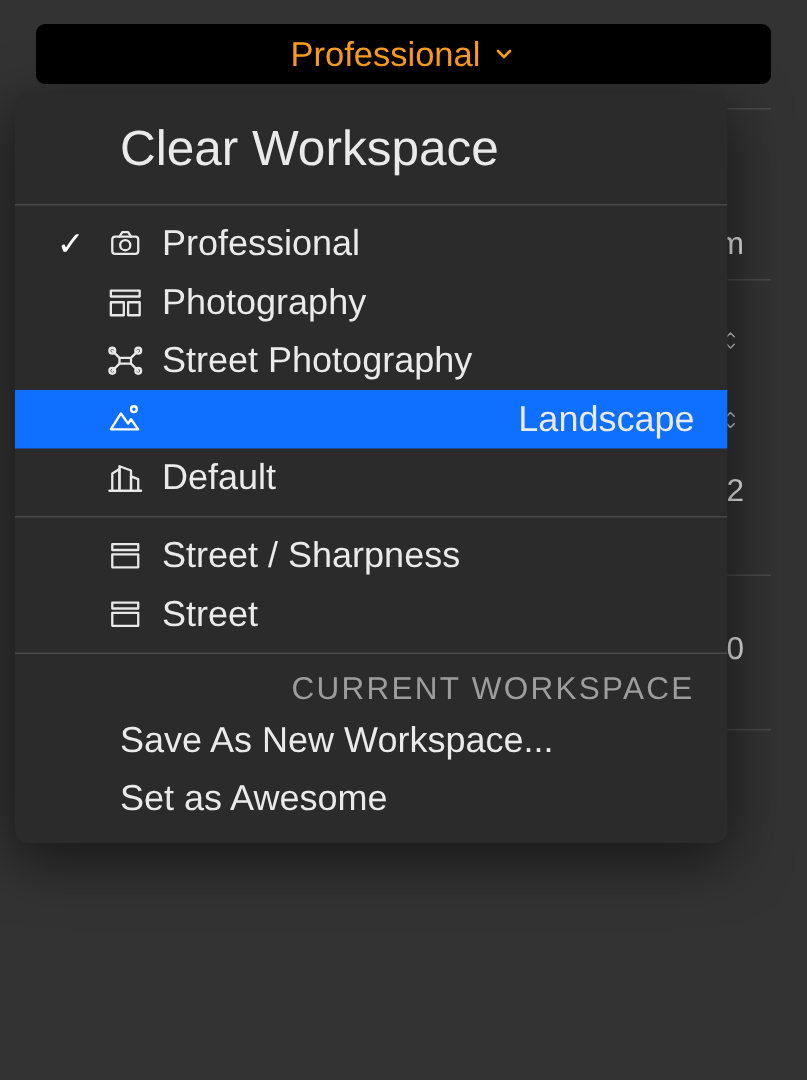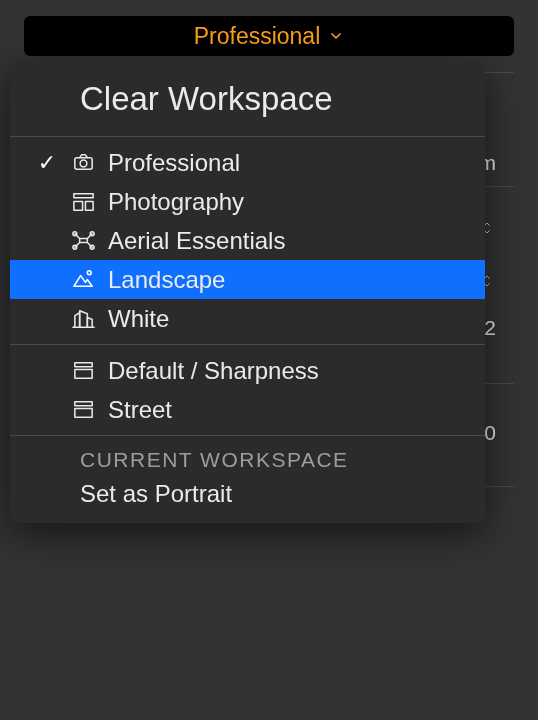--- a/index.html
+++ b/index.html
@@ -73,31 +73,32 @@
   }
   .sep{
     height:1px;background:var(--sep);
     margin:6px 0;
   }
   .section-header{
     padding:6px 22px 2px 70px;
     color:var(--text-dim);
     letter-spacing:1.5px;
     font-size:21px;
+    text-align:right;
   }
   .menu-item{
     display:flex;align-items:center;
     padding:4px 22px 4px 26px;
     gap:12px;
     cursor:pointer;
     height:39px;
     white-space:nowrap;
   }
   .menu-item.simple{padding-left:70px;}
-  .menu-item.selected{background:var(--selected);}
+  .menu-item.selected{background:var(--selected);text-align:right;}
   .check{
     width:22px;display:inline-flex;justify-content:center;color:#fff;font-size:22px;
   }
   .icon{
     width:26px;height:26px;display:inline-flex;align-items:center;justify-content:center;
     color:#e8e8e8;
   }
   .menu-item.selected .icon{color:#fff;}
   .icon svg{width:25px;height:25px;stroke:currentColor;stroke-width:1.6;fill:none;stroke-linecap:round;stroke-linejoin:round;}
 
@@ -229,66 +230,69 @@
         </span>
         <span class="label">Photography</span>
       </div>
       <div class="menu-item">
         <span class="check"></span>
         <span class="icon">
           <svg viewBox="0 0 26 26">
             <use href="#ic-drone"></use>
           </svg>
         </span>
-        <span class="label">Aerial Essentials</span>
+        <span class="label">Street Photography</span>
       </div>
       <div class="menu-item selected">
         <span class="check"></span>
         <span class="icon">
           <svg viewBox="0 0 26 26">
             <use href="#ic-mountains"></use>
           </svg>
         </span>
         <span class="label">Landscape</span>
       </div>
       <div class="menu-item">
         <span class="check"></span>
         <span class="icon">
           <svg viewBox="0 0 26 26">
             <use href="#ic-building"></use>
           </svg>
         </span>
-        <span class="label">White</span>
+        <span class="label">Default</span>
       </div>
     </div>
 
   <div class="sep"></div>
 
   <div id="extras-container">
       <div class="menu-item">
         <span class="check"></span>
         <span class="icon">
           <svg viewBox="0 0 26 26">
             <use href="#ic-layout"></use>
           </svg>
         </span>
-        <span class="label">Default / Sharpness</span>
+        <span class="label">Street / Sharpness</span>
       </div>
       <div class="menu-item">
         <span class="check"></span>
         <span class="icon">
           <svg viewBox="0 0 26 26">
             <use href="#ic-layout"></use>
           </svg>
         </span>
         <span class="label">Street</span>
       </div>
     </div>
 
   <div class="sep"></div>
 
   <div class="section-header">CURRENT WORKSPACE</div>
 
   <div class="menu-item simple">
-    <span class="label">Set as Portrait</span>
+    <span class="label">Save As New Workspace...</span>
+  </div>
+  <div class="menu-item simple">
+    <span class="label">Set as Awesome</span>
   </div>
 
 </div>
 
 </body></html>

